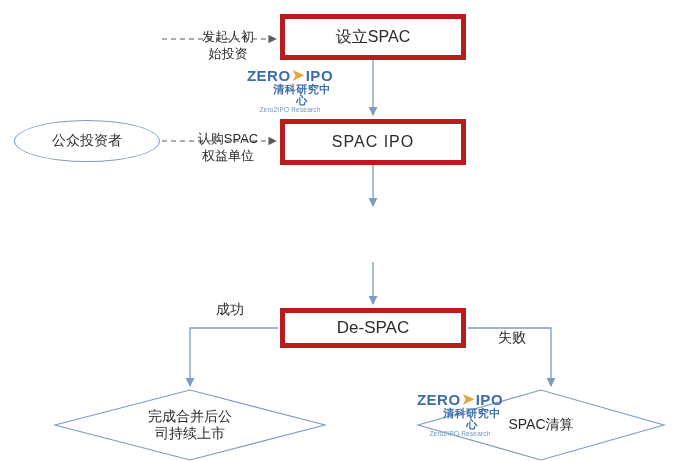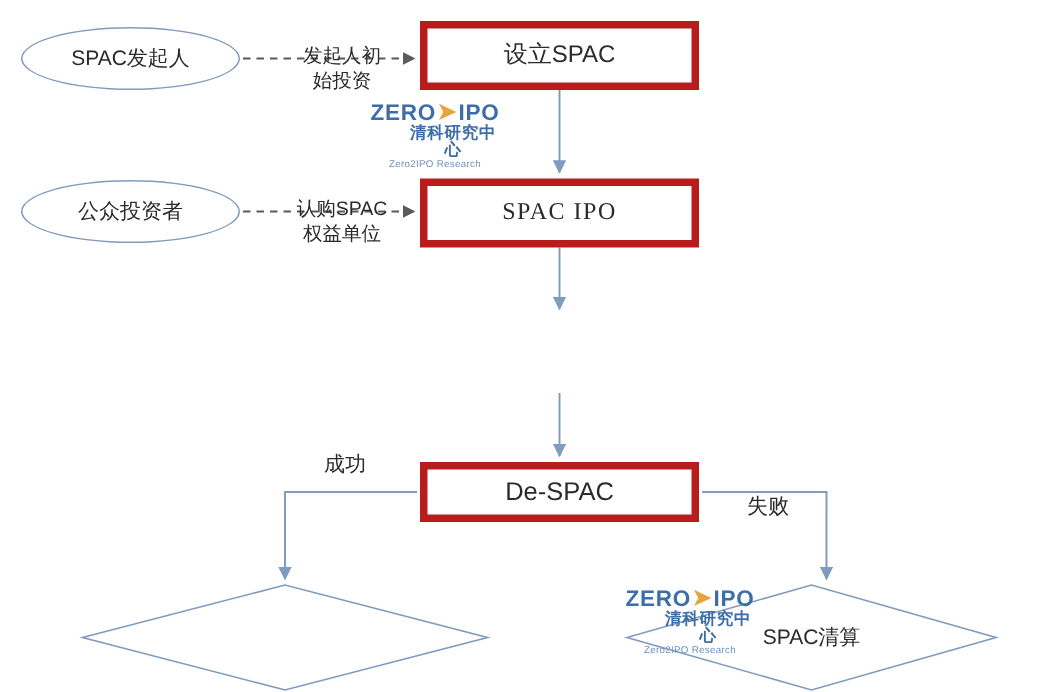--- a/index.html
+++ b/index.html
@@ -118,41 +118,42 @@
 
     <polyline points="278,328 190,328 190,386" fill="none" stroke="#7f9bbf" stroke-width="1.3" marker-end="url(#arrowSolid)"></polyline>
 
     <polyline points="468,328 551,328 551,386" fill="none" stroke="#7f9bbf" stroke-width="1.3" marker-end="url(#arrowSolid)"></polyline>
 
     <polygon points="55,425 190,390 325,425 190,460" fill="#ffffff" stroke="#7f9bbf" stroke-width="1.1"></polygon>
 
     <polygon points="418,425 541,390 664,425 541,460" fill="#ffffff" stroke="#7f9bbf" stroke-width="1.1"></polygon>
   </svg>
 
-  <div class="node ellipse" style="left:14px; top:18px; width:146px; height:42px; font-size:14px;">
-    <span>SPAC发起人</span>
-  </div>
 
   <div class="node rect" style="left:280px; top:14px; width:186px; height:46px; font-size:16px;">
     <span>设立SPAC</span>
   </div>
 
   <div class="node ellipse" style="left:14px; top:120px; width:146px; height:42px; font-size:14px;">
     <span>公众投资者</span>
   </div>
 
-  <div class="node rect" style="left:280px; top:119px; width:186px; height:46px; font-size:16px; letter-spacing:1px;font-family:Liberation Serif, serif;">
+  <div class="node rect" style="left:280px; top:119px; width:186px; height:46px; font-size:16px; letter-spacing:1px;">
     <span>SPAC IPO</span>
   </div>
 
 
   <div class="node rect" style="left:280px; top:308px; width:186px; height:40px; font-size:17px;">
     <span>De-SPAC</span>
   </div>
 
+  <div class="node" style="left:80px; top:392px; width:220px; height:66px; font-size:14px; white-space:pre-line;">
+    <span>完成合并后公
+司持续上市</span>
+  </div>
 
   <div class="node" style="left:460px; top:392px; width:162px; height:66px; font-size:14px;">
     <span>SPAC清算</span>
   </div>
 
   <div class="label" style="left:186px; top:12px; width:84px; font-size:13px; white-space:pre-line;">
     <span>发起人初
 始投资</span>
   </div>
 

